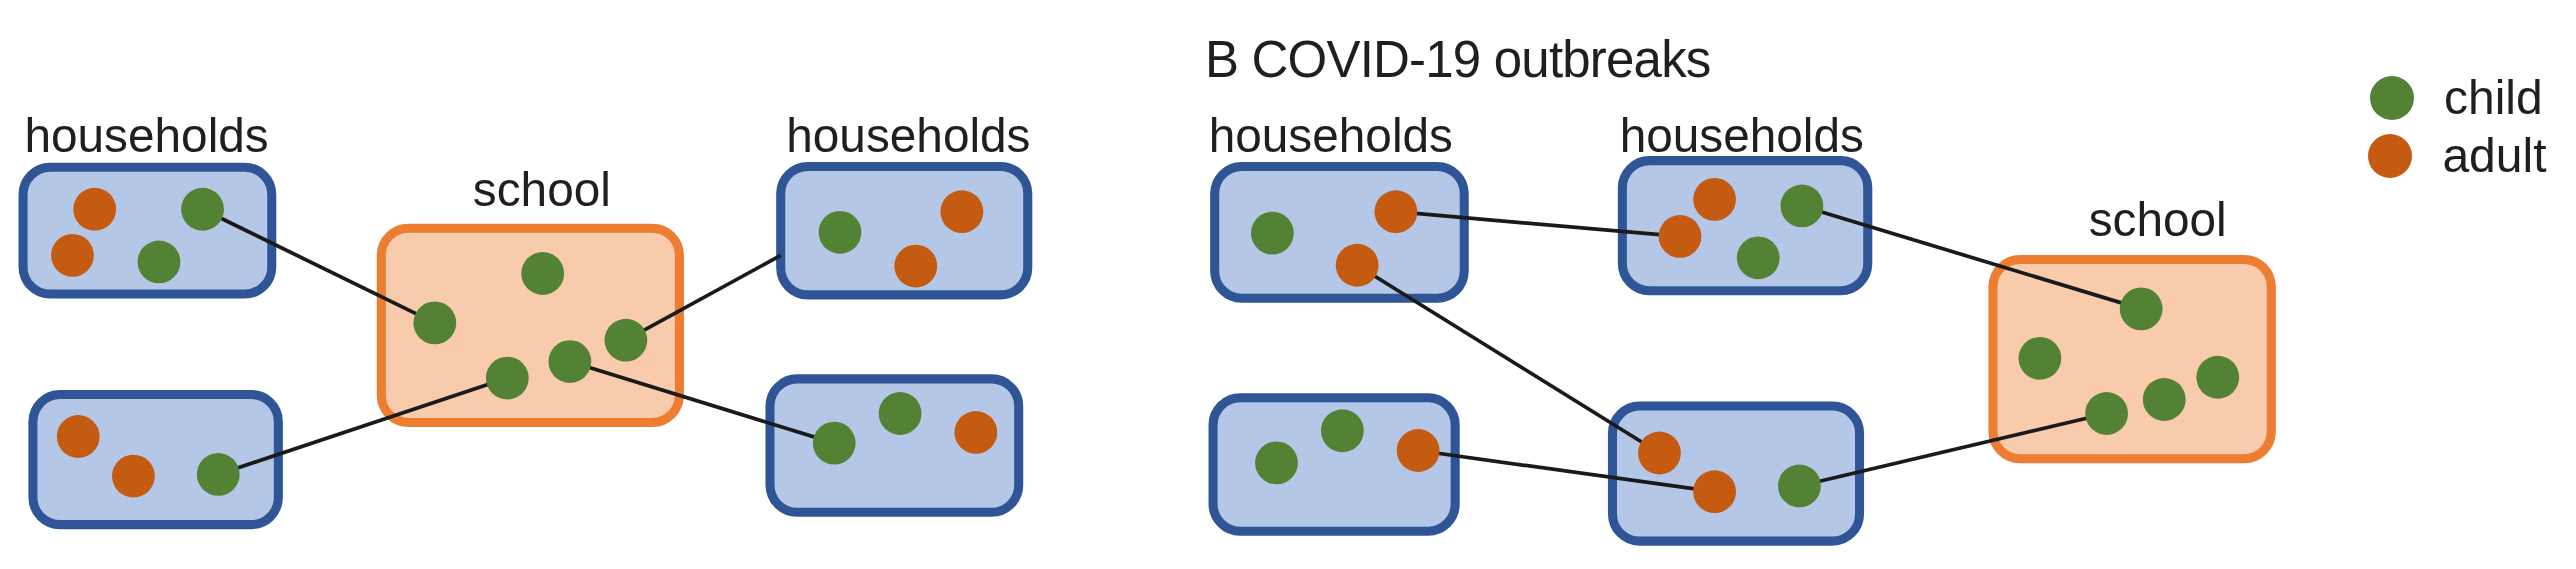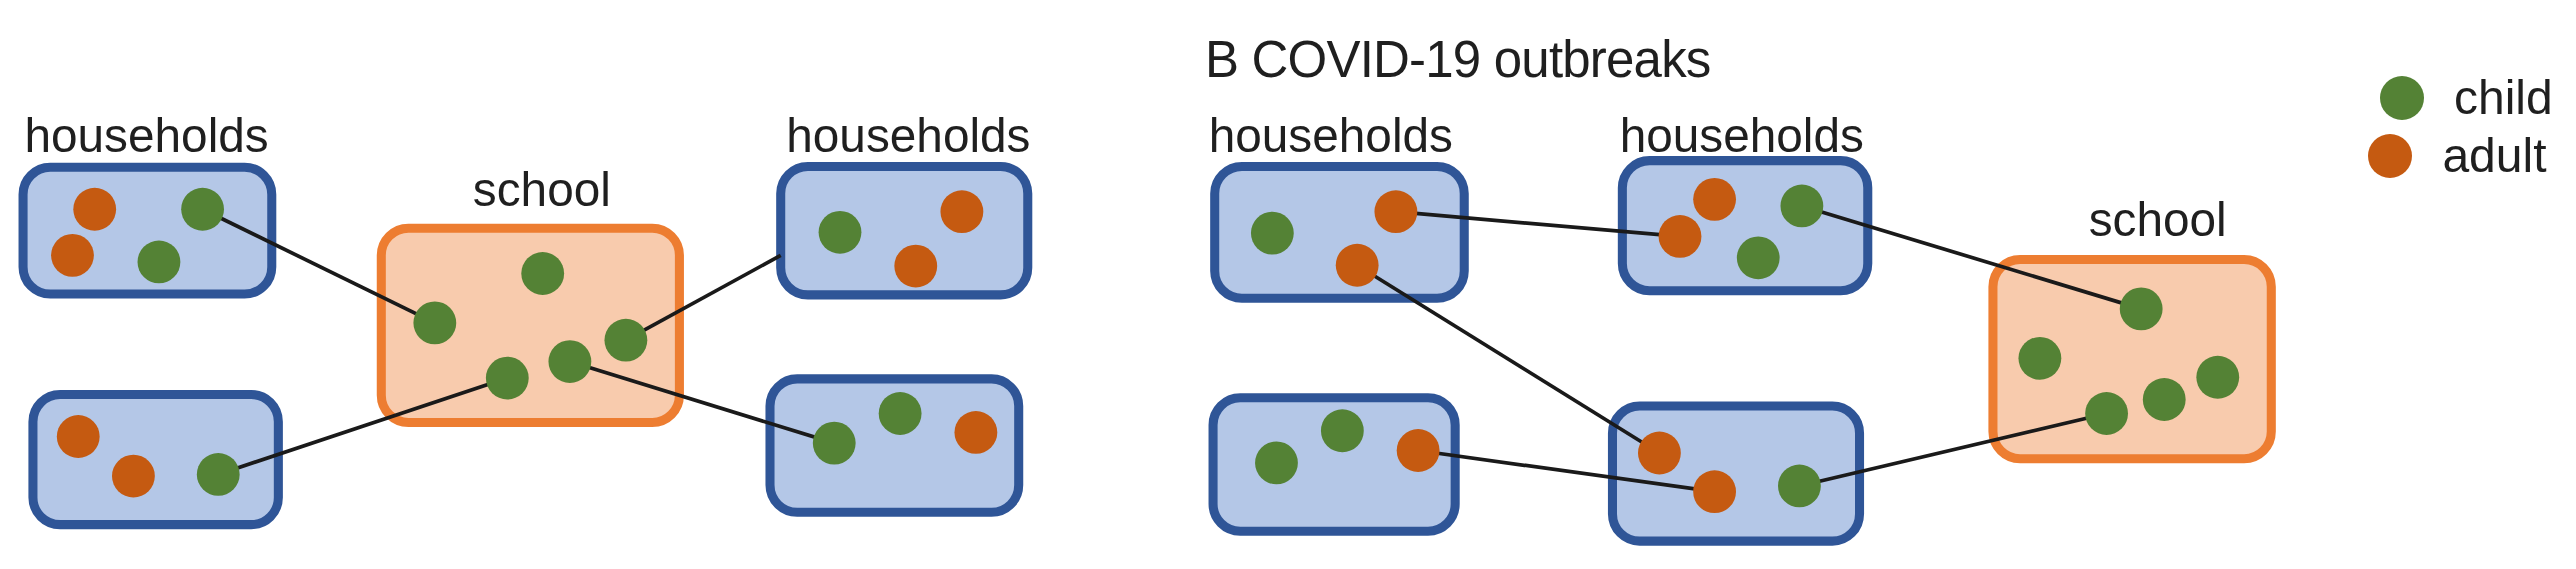--- a/index.html
+++ b/index.html
@@ -15,21 +15,21 @@
     position:absolute;
     font-size:51px;
     color:#1f1f1f;
     white-space:nowrap;
     letter-spacing:-0.8px;
   }
   #title-a{left:19px;top:18px;}
   #title-b{left:1205px;top:30px;}
   .legend{position:absolute;left:2370px;top:70px;}
   .legend-item{position:absolute;display:flex;align-items:center;white-space:nowrap;}
-  .legend-item.child{left:10px;top:0;}
+  .legend-item.child{left:0;top:0;}
   .legend-item.adult{left:-1.6px;top:58px;}
   .legend-dot{
     display:inline-block;width:44px;height:44px;border-radius:50%;
     margin-right:30px;flex:0 0 auto;
   }
   .legend-label{font-size:48px;color:#1f1f1f;}
   svg text{font-family:"Liberation Sans", sans-serif;}
 </style>
 </head>
 <body>

